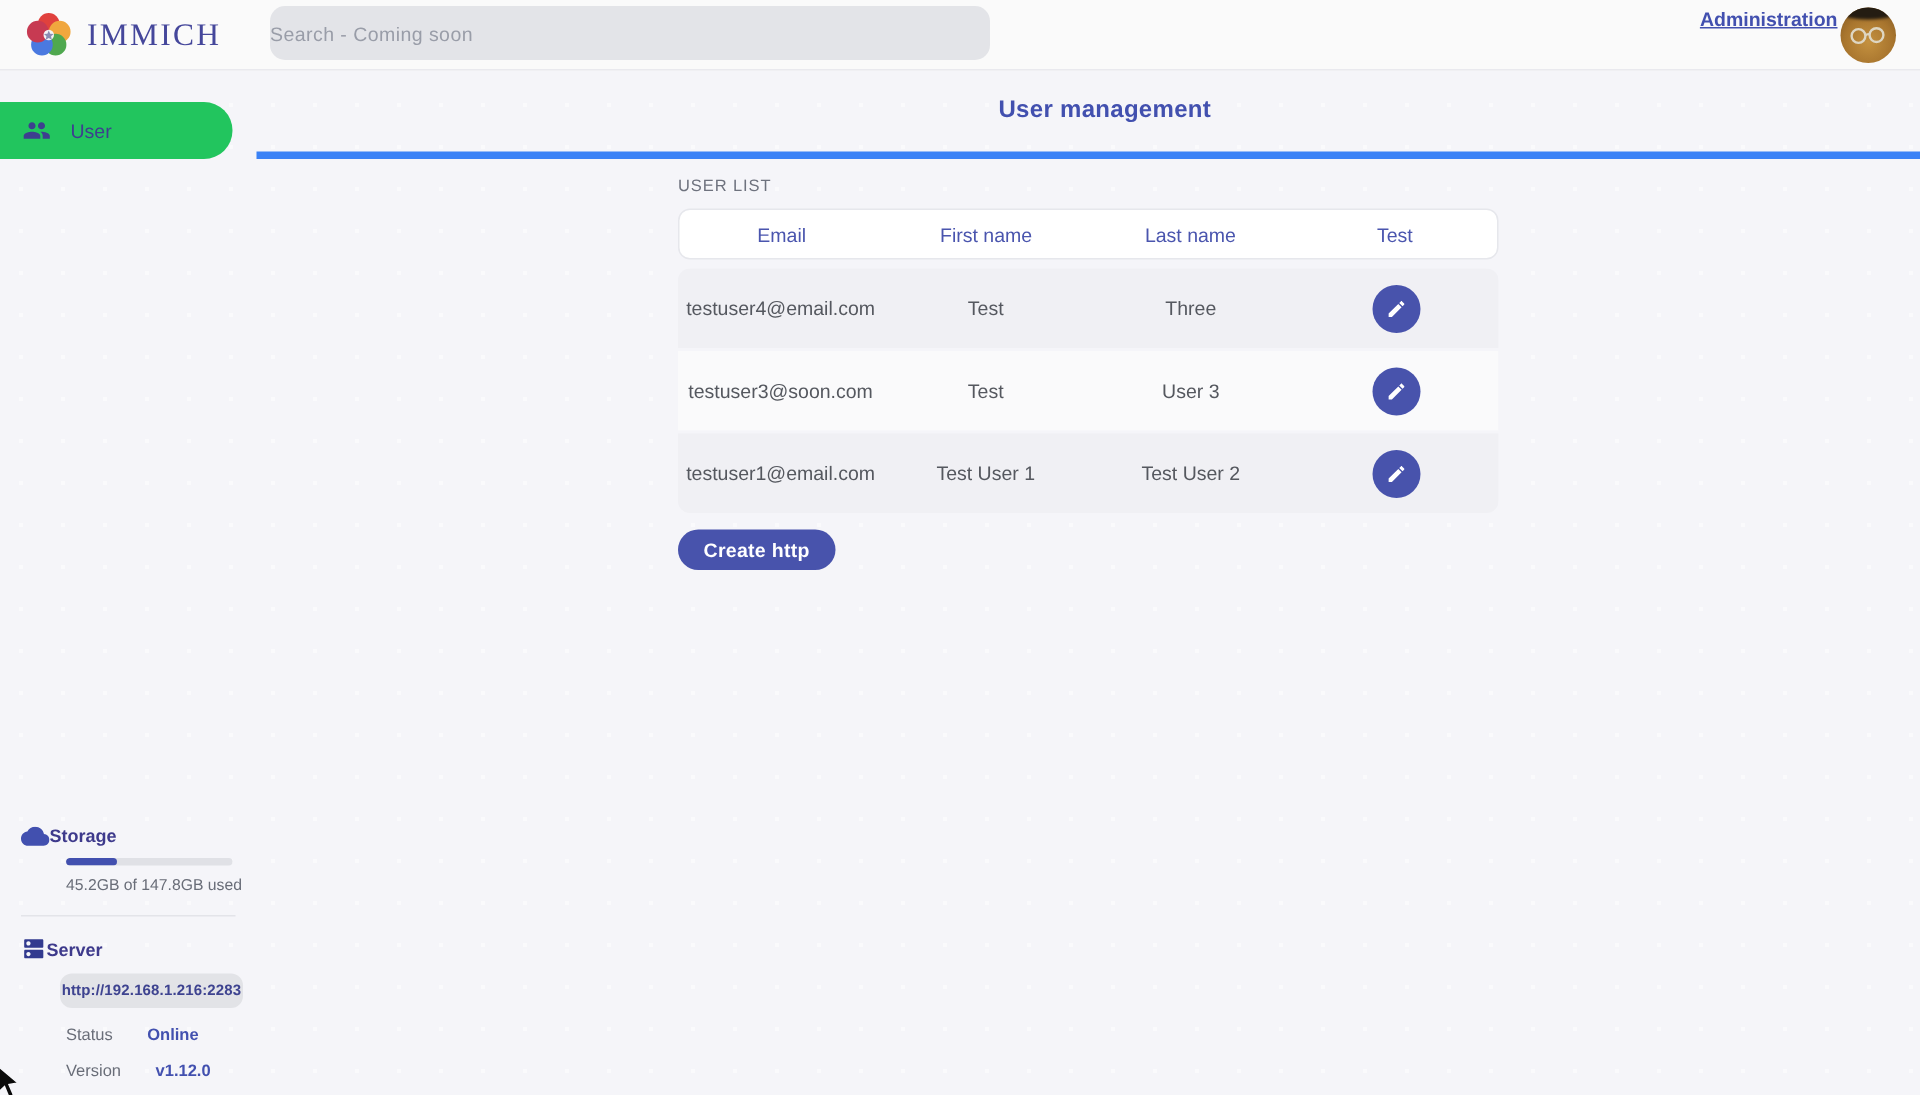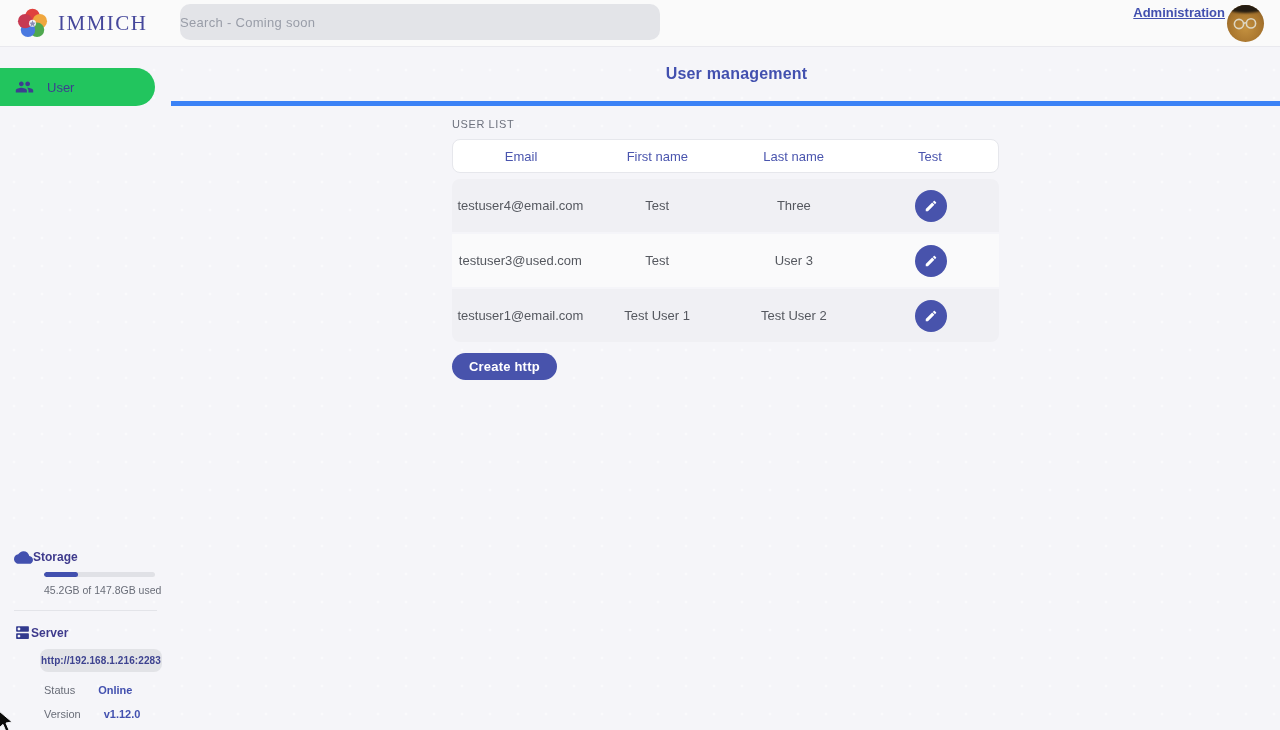--- a/index.html
+++ b/index.html
@@ -194,21 +194,21 @@
           <span>testuser4@email.com</span>
           <span>Test</span>
           <span>Three</span>
           <button class="edit-btn">
             <svg width="14" height="14" viewBox="0 0 24 24">
               <path fill="#ffffff" d="M3 17.25V21h3.75L17.81 9.94l-3.75-3.75L3 17.25zM20.71 7.04c.39-.39.39-1.02 0-1.41l-2.34-2.34c-.39-.39-1.02-.39-1.41 0l-1.83 1.83 3.75 3.75 1.83-1.83z"></path>
             </svg>
           </button>
         </div>
         <div class="trow alt">
-          <span>testuser3@used.com</span>
+          <span>testuser3@soon.com</span>
           <span>Test</span>
           <span>User 3</span>
           <button class="edit-btn">
             <svg width="14" height="14" viewBox="0 0 24 24">
               <path fill="#ffffff" d="M3 17.25V21h3.75L17.81 9.94l-3.75-3.75L3 17.25zM20.71 7.04c.39-.39.39-1.02 0-1.41l-2.34-2.34c-.39-.39-1.02-.39-1.41 0l-1.83 1.83 3.75 3.75 1.83-1.83z"></path>
             </svg>
           </button>
         </div>
         <div class="trow">
           <span>testuser1@email.com</span>

